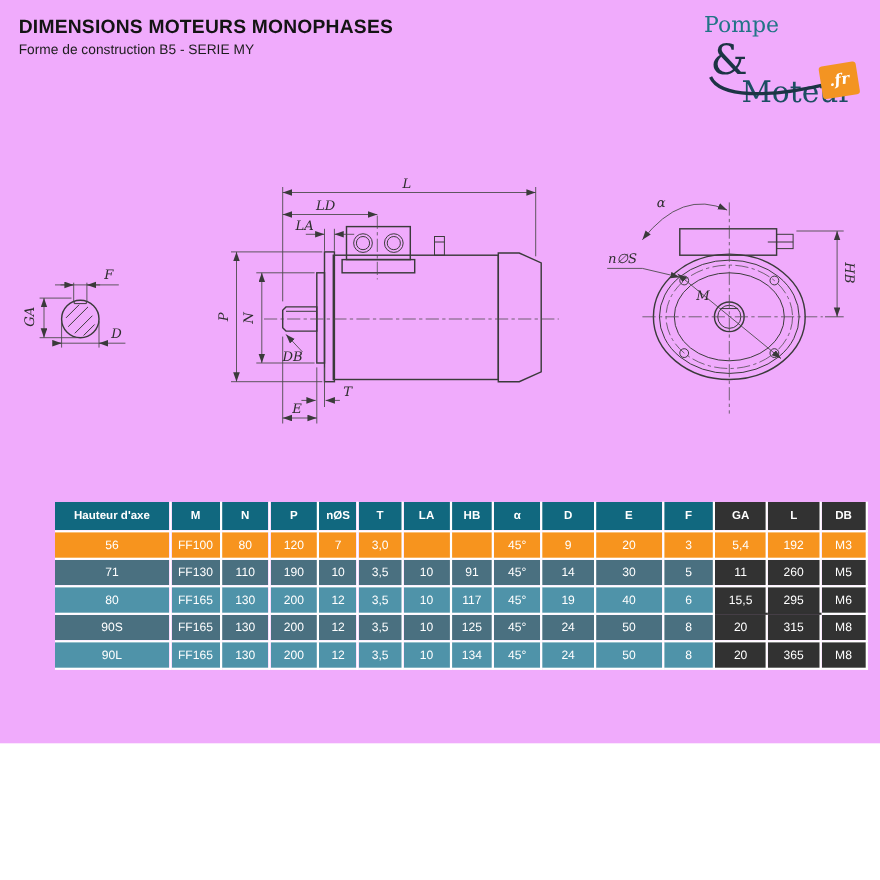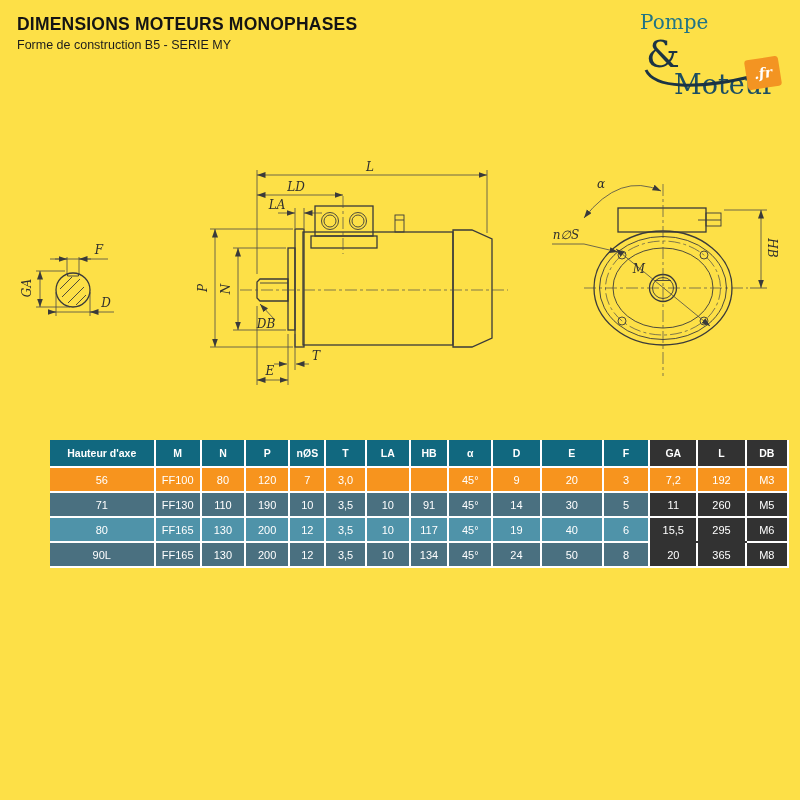--- a/index.html
+++ b/index.html
@@ -1,16 +1,16 @@
 <!DOCTYPE html>
 <html><head>
 <meta charset="utf-8">
 <style>
   html,body{margin:0;padding:0;background:#fff;}
-  .page{position:relative;width:800px;height:800px;background:#fde047;overflow:hidden;
+  .page{position:relative;width:800px;height:676px;background:#f0abfc;overflow:hidden;
         font-family:"Liberation Sans",sans-serif;}
   
   .title{position:absolute;left:17px;top:14px;font-size:17.5px;font-weight:800;
          color:#141414;letter-spacing:.2px;}
   .subtitle{position:absolute;left:17px;top:38px;font-size:12.5px;color:#1c1c1c;}
   
   .logo{position:absolute;left:630px;top:10px;width:160px;height:82px;
         font-family:"DejaVu Serif",serif;}
   .logo .w1{position:absolute;left:10px;top:0px;font-size:20px;color:#217486;}
   .logo .amp{position:absolute;left:16px;top:22px;font-size:38px;color:#1C3444;}
@@ -20,21 +20,21 @@
         transform:rotate(-9deg);border-radius:3px;display:flex;align-items:center;justify-content:center;}
   .logo .badge span{color:#fff;font-style:italic;font-weight:bold;font-size:14px;}
   
   svg{position:absolute;overflow:visible;}
   .obj{stroke:#3a3a3a;stroke-width:1.3;fill:none;}
   .obj2{stroke:#3a3a3a;stroke-width:.9;fill:none;}
   .dimln{stroke:#4a4a4a;stroke-width:.8;fill:none;}
   .cl{stroke:#4a4a4a;stroke-width:.7;fill:none;stroke-dasharray:12 3 3 3;}
   .dim{font:italic 12px "DejaVu Serif",serif;fill:#2e2e2e;}
   
-  .tblwrap{position:absolute;left:31px;top:440px;padding-left:19px;}
+  .tblwrap{position:absolute;left:31px;top:456px;padding-left:19px;}
   table{border-collapse:collapse;table-layout:fixed;width:739px;}
   th,td{border-right:2px solid #fff;border-bottom:2px solid #fff;text-align:center;
         vertical-align:middle;color:#fff;padding:0;overflow:hidden;white-space:nowrap;}
   thead th{height:26px;background:#11687F;font-weight:700;font-size:10.5px;}
   tbody td{height:23px;font-size:11px;}
   thead th:nth-child(n+13){background:#323232;}
   tbody td:nth-child(n+13){background:#323232;}
   tbody tr:nth-child(even) td:nth-child(-n+12){background:#4A7080;}
   tbody tr:nth-child(odd) td:nth-child(-n+12){background:#4F93A9;}
   tbody tr.hl td{background:#F7941E !important;text-align:center;}
@@ -229,21 +229,21 @@
           <td>80</td>
           <td>120</td>
           <td>7</td>
           <td>3,0</td>
           <td></td>
           <td></td>
           <td>45°</td>
           <td>9</td>
           <td>20</td>
           <td>3</td>
-          <td>7,2</td>
+          <td>5,4</td>
           <td>192</td>
           <td>M3</td>
         </tr>
         <tr>
           <td>71</td>
           <td>FF130</td>
           <td>110</td>
           <td>190</td>
           <td>10</td>
           <td>3,5</td>
@@ -268,20 +268,37 @@
           <td>117</td>
           <td>45°</td>
           <td>19</td>
           <td>40</td>
           <td>6</td>
           <td>15,5</td>
           <td>295</td>
           <td>M6</td>
         </tr>
         <tr>
+          <td>90S</td>
+          <td>FF165</td>
+          <td>130</td>
+          <td>200</td>
+          <td>12</td>
+          <td>3,5</td>
+          <td>10</td>
+          <td>125</td>
+          <td>45°</td>
+          <td>24</td>
+          <td>50</td>
+          <td>8</td>
+          <td>20</td>
+          <td>315</td>
+          <td>M8</td>
+        </tr>
+        <tr>
           <td>90L</td>
           <td>FF165</td>
           <td>130</td>
           <td>200</td>
           <td>12</td>
           <td>3,5</td>
           <td>10</td>
           <td>134</td>
           <td>45°</td>
           <td>24</td>

